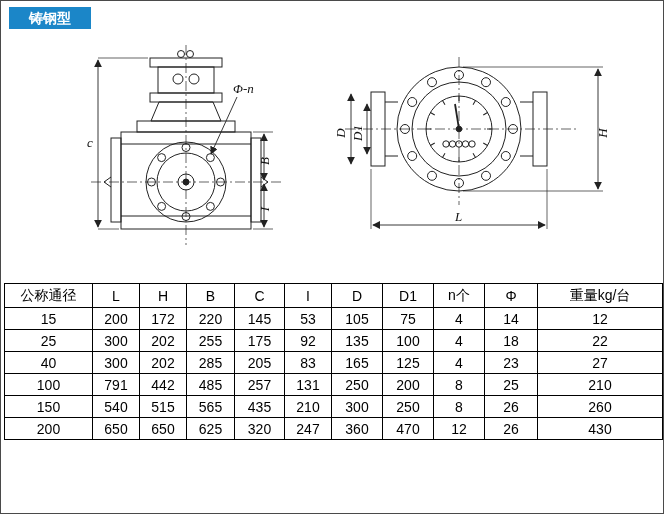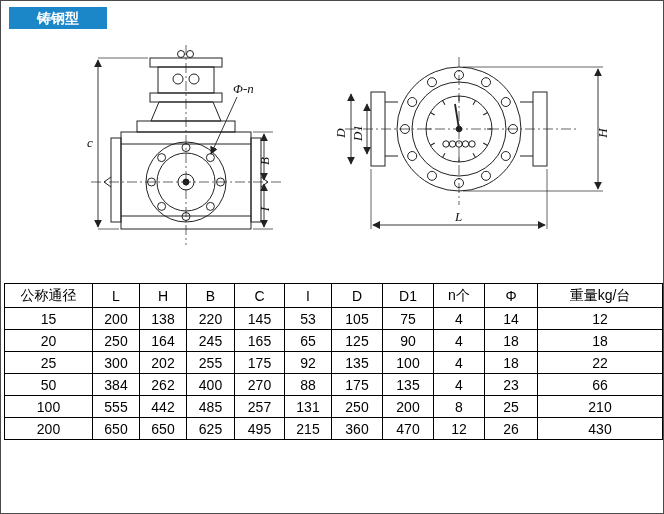--- a/index.html
+++ b/index.html
@@ -9,21 +9,21 @@
     font-family:"Liberation Sans",sans-serif;
     position:relative;
     box-sizing:border-box;
     border:1px solid #4a4a4a;
     overflow:hidden;
   }
   .badge{
     position:absolute;top:6px;left:8px;
     background:#1b86c8;color:#fff;
     font-size:14px;font-weight:bold;
-    padding:3px 28px;line-height:16px;
+    padding:3px 20px;line-height:16px;
   }
   .drawing-wrap{
     position:absolute;top:28px;left:0;
     width:550px;height:250px;
   }
   svg text{
     font-family:"Liberation Serif",serif;
     font-style:italic;
     font-size:13px;
     fill:#111;
@@ -209,89 +209,89 @@
         <th>D1</th>
         <th>n个</th>
         <th>Φ</th>
         <th>重量kg/台</th>
       </tr>
   </thead>
   <tbody>
       <tr>
         <td>15</td>
         <td>200</td>
-        <td>138</td>
+        <td>172</td>
         <td>220</td>
         <td>145</td>
         <td>53</td>
         <td>105</td>
         <td>75</td>
         <td>4</td>
         <td>14</td>
         <td>12</td>
-      </tr>
-      <tr>
-        <td>20</td>
-        <td>250</td>
-        <td>164</td>
-        <td>245</td>
-        <td>165</td>
-        <td>65</td>
-        <td>125</td>
-        <td>90</td>
-        <td>4</td>
-        <td>18</td>
-        <td>18</td>
       </tr>
       <tr>
         <td>25</td>
         <td>300</td>
         <td>202</td>
         <td>255</td>
         <td>175</td>
         <td>92</td>
         <td>135</td>
         <td>100</td>
         <td>4</td>
         <td>18</td>
         <td>22</td>
       </tr>
       <tr>
-        <td>50</td>
-        <td>384</td>
-        <td>262</td>
-        <td>400</td>
-        <td>270</td>
-        <td>88</td>
-        <td>175</td>
-        <td>135</td>
+        <td>40</td>
+        <td>300</td>
+        <td>202</td>
+        <td>285</td>
+        <td>205</td>
+        <td>83</td>
+        <td>165</td>
+        <td>125</td>
         <td>4</td>
         <td>23</td>
-        <td>66</td>
+        <td>27</td>
       </tr>
       <tr>
         <td>100</td>
-        <td>555</td>
+        <td>791</td>
         <td>442</td>
         <td>485</td>
         <td>257</td>
         <td>131</td>
         <td>250</td>
         <td>200</td>
         <td>8</td>
         <td>25</td>
         <td>210</td>
       </tr>
       <tr>
+        <td>150</td>
+        <td>540</td>
+        <td>515</td>
+        <td>565</td>
+        <td>435</td>
+        <td>210</td>
+        <td>300</td>
+        <td>250</td>
+        <td>8</td>
+        <td>26</td>
+        <td>260</td>
+      </tr>
+      <tr>
         <td>200</td>
         <td>650</td>
         <td>650</td>
         <td>625</td>
-        <td>495</td>
-        <td>215</td>
+        <td>320</td>
+        <td>247</td>
         <td>360</td>
         <td>470</td>
         <td>12</td>
         <td>26</td>
         <td>430</td>
       </tr>
     </tbody>
 </table>
 
 </body></html>

